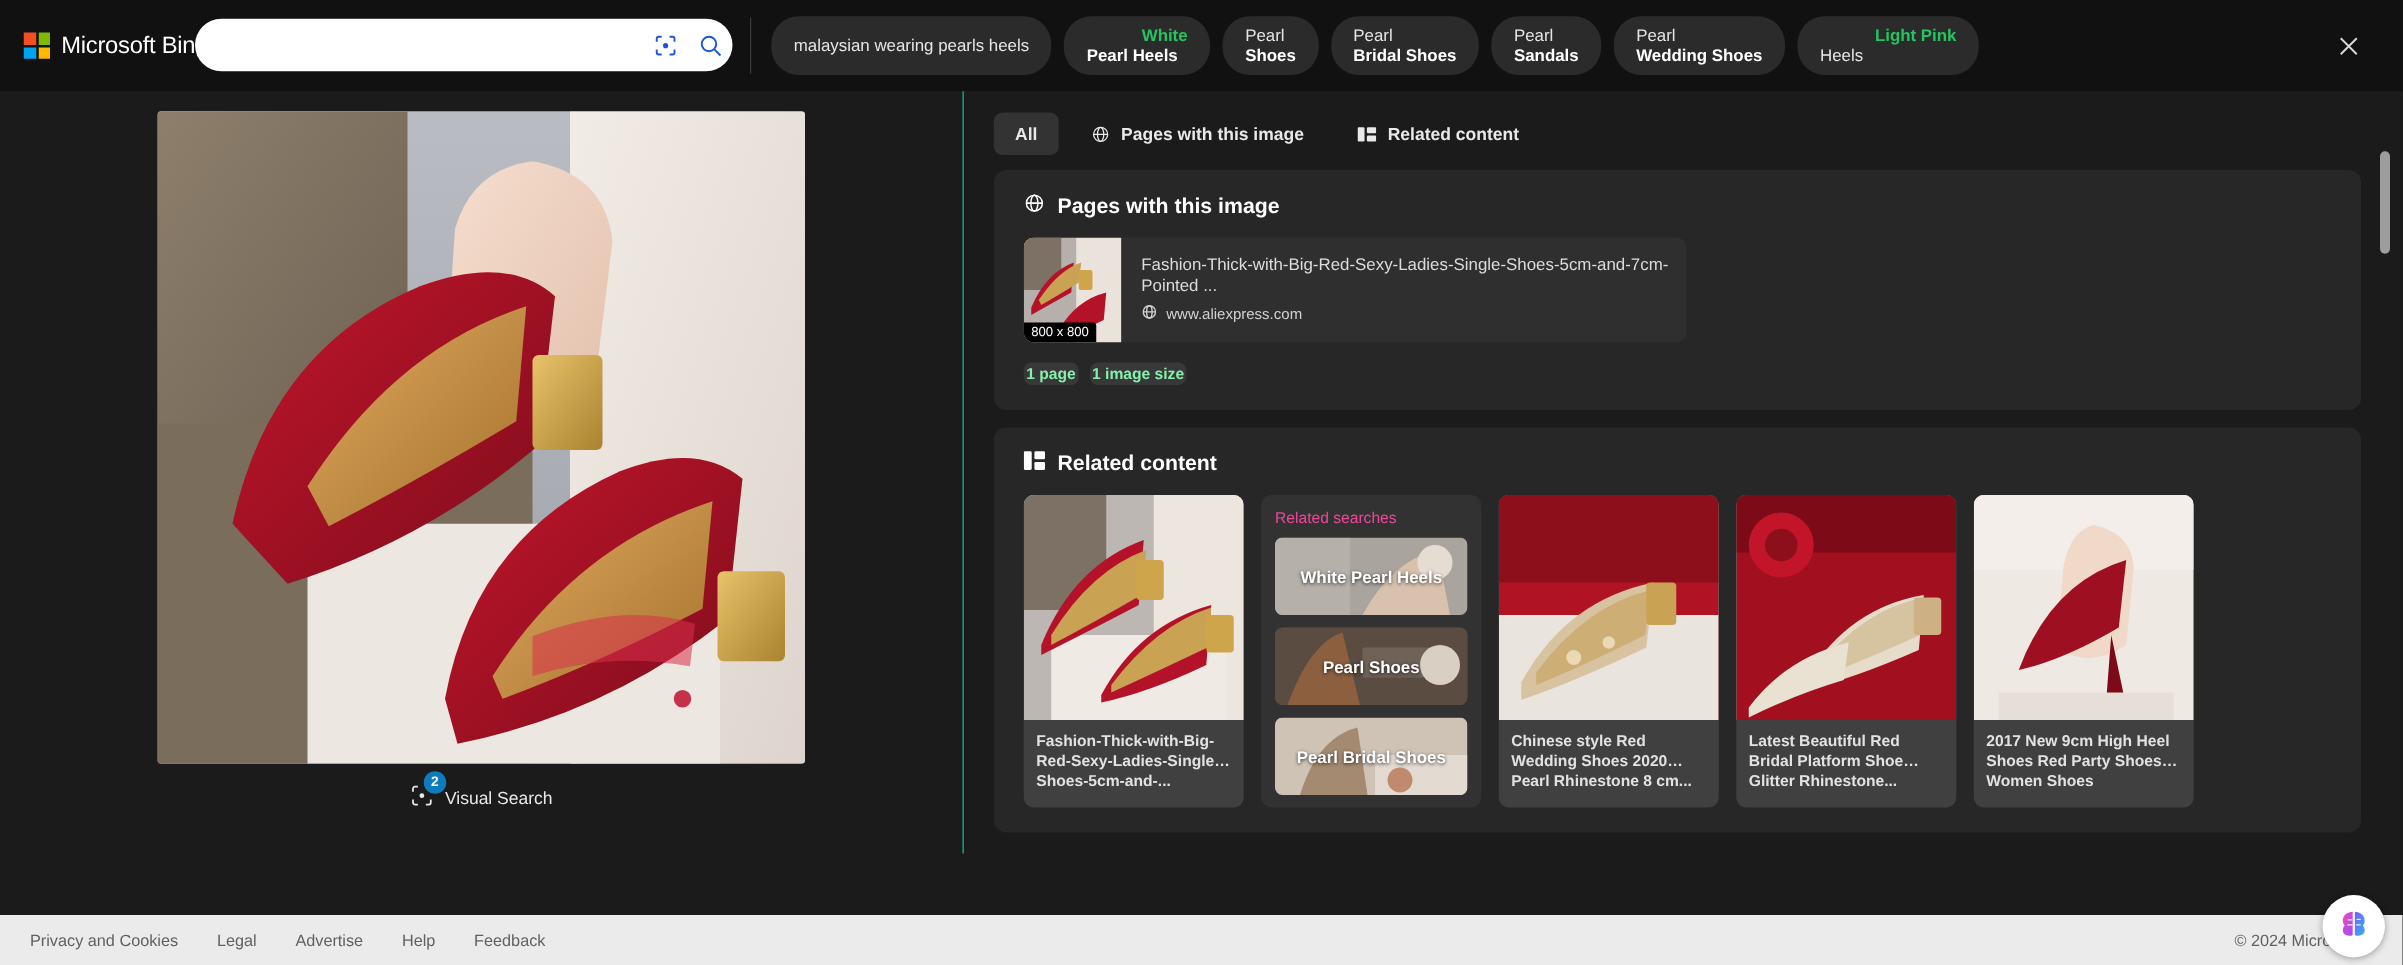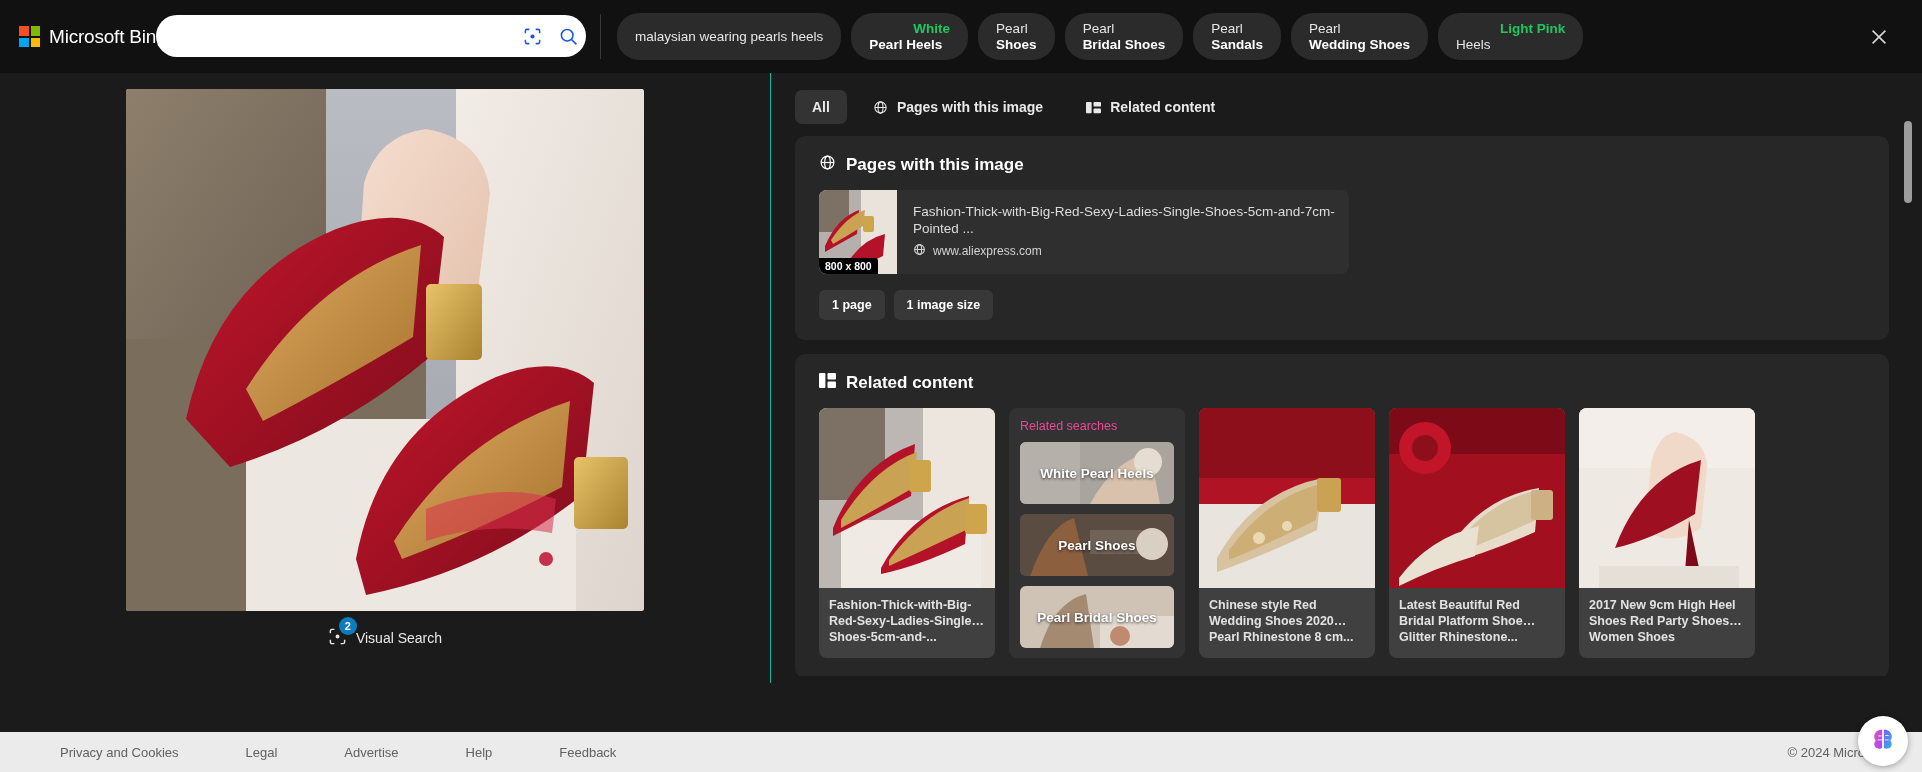--- a/index.html
+++ b/index.html
@@ -128,36 +128,36 @@
   }
 
   .page-result {
     background:#2f2f2f; border-radius:8px;
     height:84px; display:flex; align-items:stretch; overflow:hidden;
     width:530px; cursor:pointer;
   }
   .page-thumb { width:78px; position:relative; overflow:hidden; flex:0 0 78px; background:#9a9a9a; }
   .thumb-badge {
     position:absolute; left:0; bottom:0;
-    background:#000; color:#fff; font-size:10.5px; font-weight:700;
+    background:#000; color:#fff; font-size:10.5px; font-weight:400;
     padding:2px 6px; border-top-right-radius:3px;
   }
   .page-meta { padding:13px 14px 0 16px; flex:1; min-width:0; }
   .page-title {
     font-size:13.5px; color:#dcdcdc; line-height:17px;
     display:-webkit-box; -webkit-line-clamp:2; -webkit-box-orient:vertical; overflow:hidden;
   }
   .page-domain { margin-top:6px; display:flex; align-items:center; gap:7px;
     font-size:12px; color:#d2d2d2; }
 
   .filter-row { display:flex; gap:9px; margin-top:16px; }
   .filter-pill {
-    background:#383838; border-radius:6px; height:30px; padding:0 13px;
+    background:#383838; border-radius:6px; height:18px; padding:0 2px;
     display:flex; align-items:center; font-size:12.5px; font-weight:700;
-    color:#ffffff; cursor:pointer;
+    color:#86efac; cursor:pointer;
   }
 
   
   .rel-row { display:flex; gap:14px; }
   .rel-card {
     width:176px; background:#404040; border-radius:8px; overflow:hidden;
     cursor:pointer; flex:0 0 176px;font-weight:bold;
   }
   .rel-img { height:180px; width:100%; position:relative; overflow:hidden; background:#8a8a8a; }
   .rel-cap {
@@ -190,21 +190,21 @@
     position:absolute; top:38px; left:0; width:8px; height:82px;
     background:#9d9d9d; border-radius:5px; cursor:pointer;
   }
 
   
   .footer {
     position:absolute; left:0; top:732px; width:1922px; height:40px;
     background:#ebebeb; display:flex; align-items:center;
   }
   .footer-links { display:flex; gap:31px; margin-left:24px; }
-  .footer-links a { color:#616161; font-size:13px; text-decoration:none; cursor:pointer;margin-left:36px; }
+  .footer-links a { color:#616161; font-size:13px; text-decoration:none; cursor:pointer; }
   .footer-copy { position:absolute; right:36px; color:#616161; font-size:13px; }
   .gap-strip { position:absolute; left:0; top:683px; width:1922px; height:49px; background:#1b1b1b; }
 
   .copilot-fab {
     position:absolute; right:14px; top:716px;
     width:50px; height:50px; border-radius:25px;
     background:#ffffff; box-shadow:0 1px 6px rgba(0,0,0,.35);
     display:flex; align-items:center; justify-content:center; cursor:pointer;
   }
 

